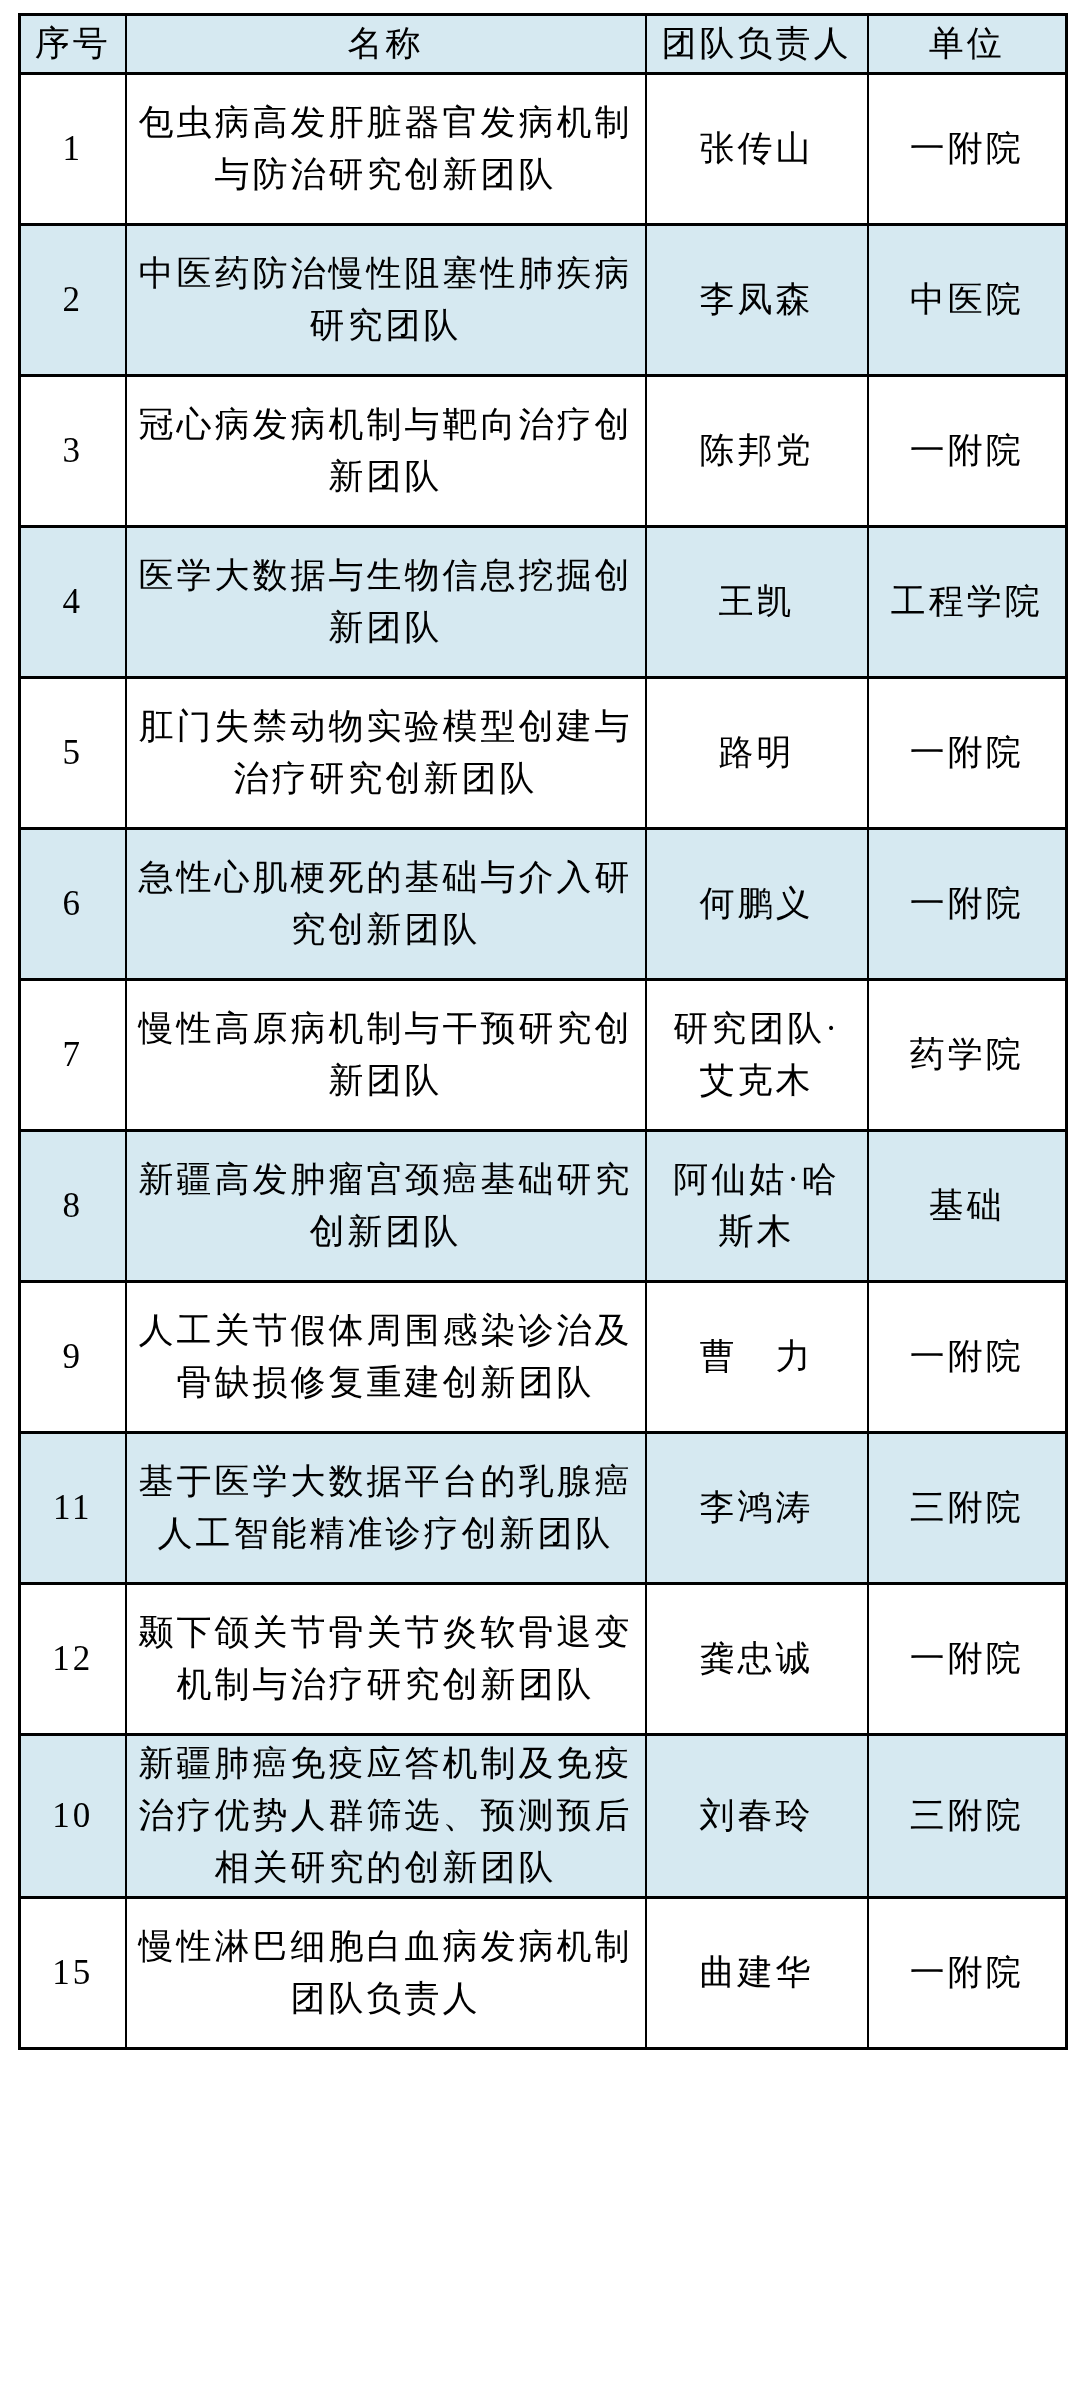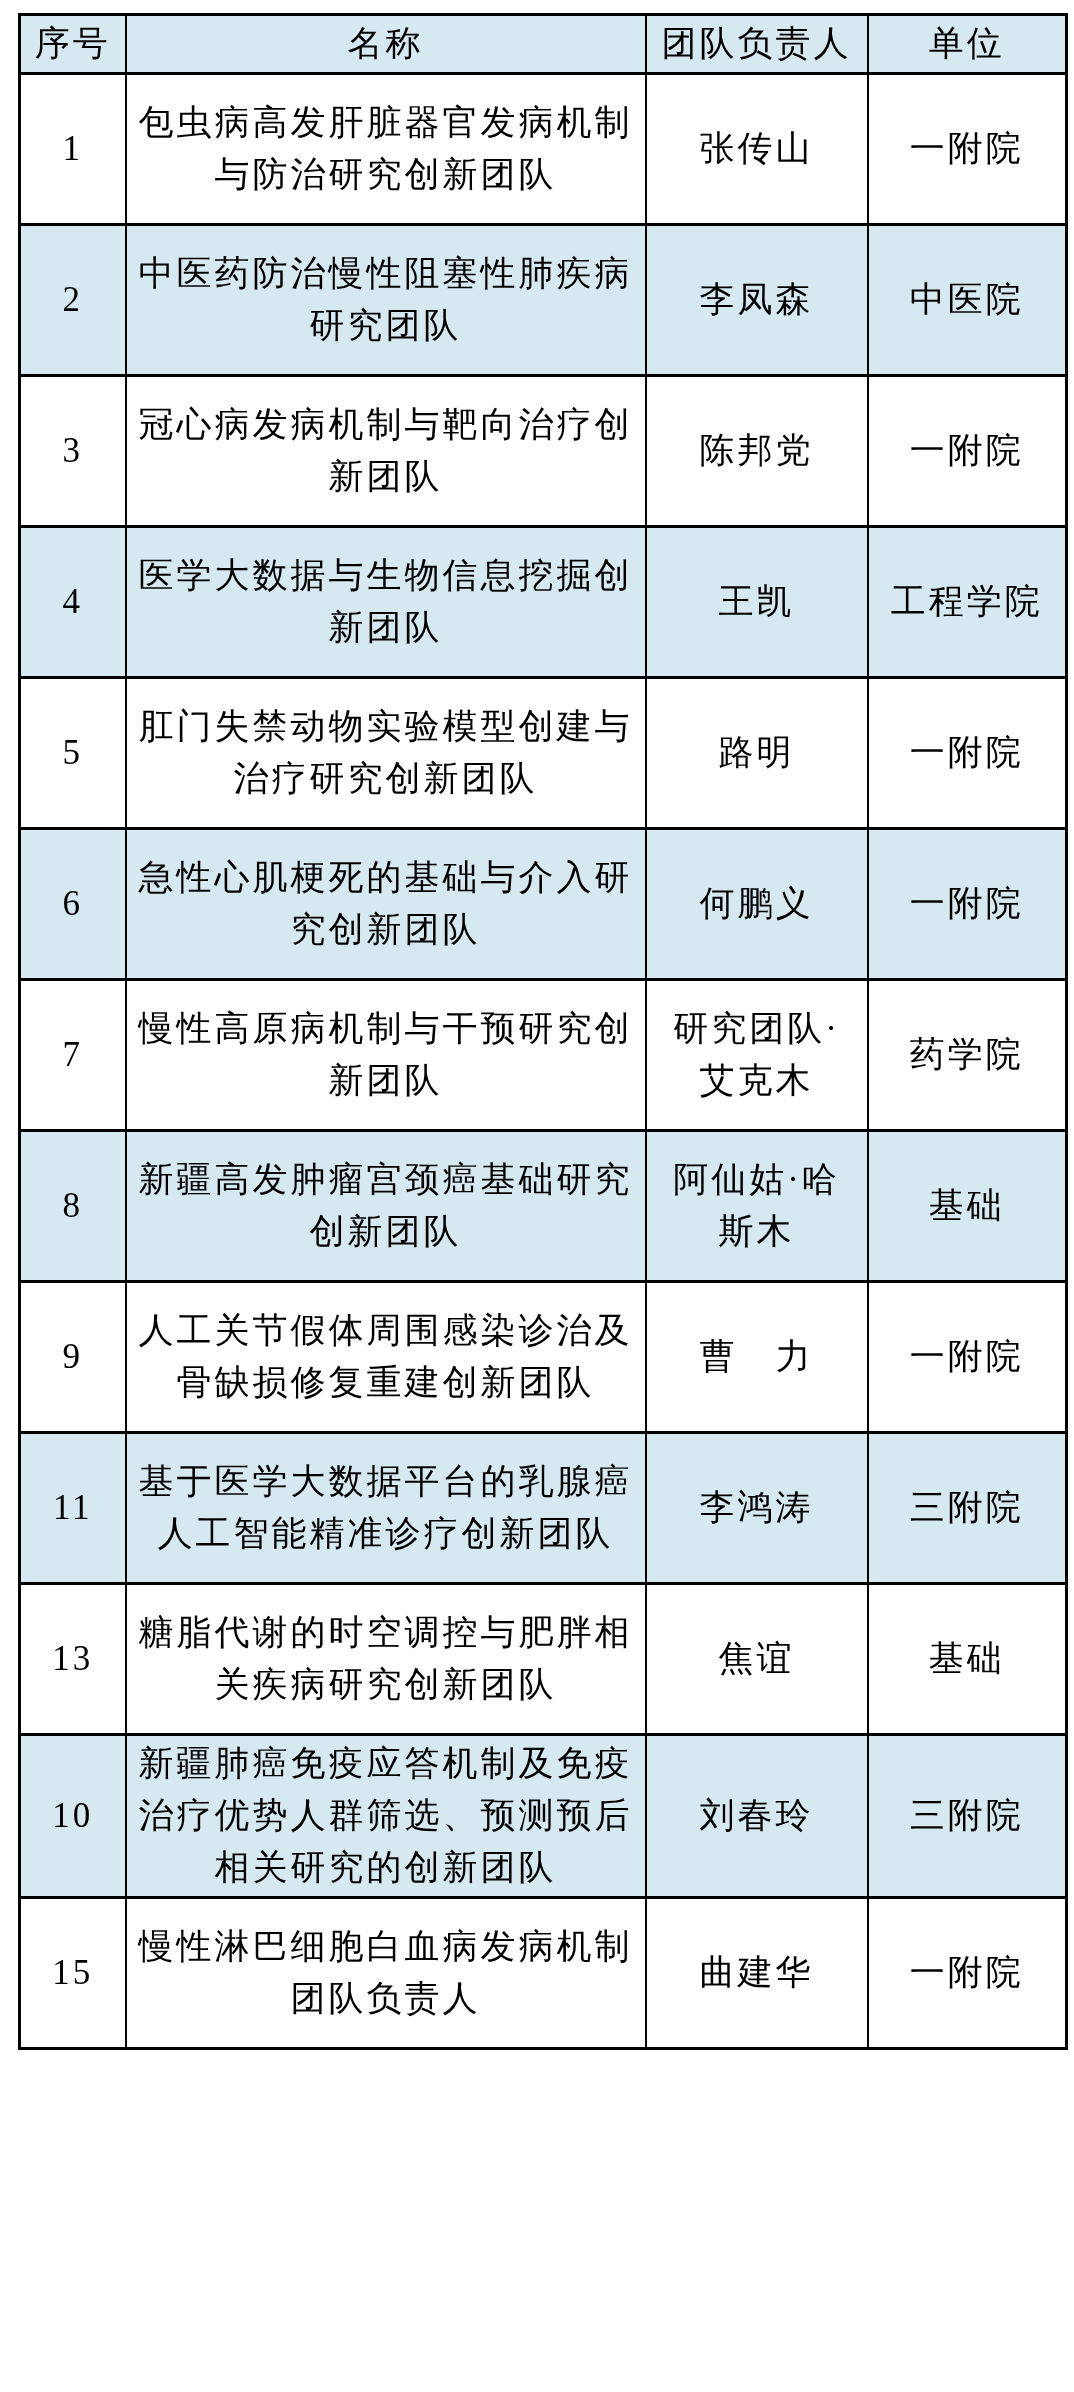--- a/index.html
+++ b/index.html
@@ -143,25 +143,25 @@
       <td class="cell-unit">一附院</td>
     </tr>
         <tr>
       <td class="cell-index">11</td>
       <td class="cell-name">基于医学大数据平台的乳腺癌
 人工智能精准诊疗创新团队</td>
       <td class="cell-leader">李鸿涛</td>
       <td class="cell-unit">三附院</td>
     </tr>
         <tr>
-      <td class="cell-index">13</td>
-      <td class="cell-name">糖脂代谢的时空调控与肥胖相
-关疾病研究创新团队</td>
-      <td class="cell-leader">焦谊</td>
-      <td class="cell-unit">基础</td>
+      <td class="cell-index">12</td>
+      <td class="cell-name">颞下颌关节骨关节炎软骨退变
+机制与治疗研究创新团队</td>
+      <td class="cell-leader">龚忠诚</td>
+      <td class="cell-unit">一附院</td>
     </tr>
         <tr>
       <td class="cell-index">10</td>
       <td class="cell-name">新疆肺癌免疫应答机制及免疫
 治疗优势人群筛选、预测预后
 相关研究的创新团队</td>
       <td class="cell-leader">刘春玲</td>
       <td class="cell-unit">三附院</td>
     </tr>
         <tr>

